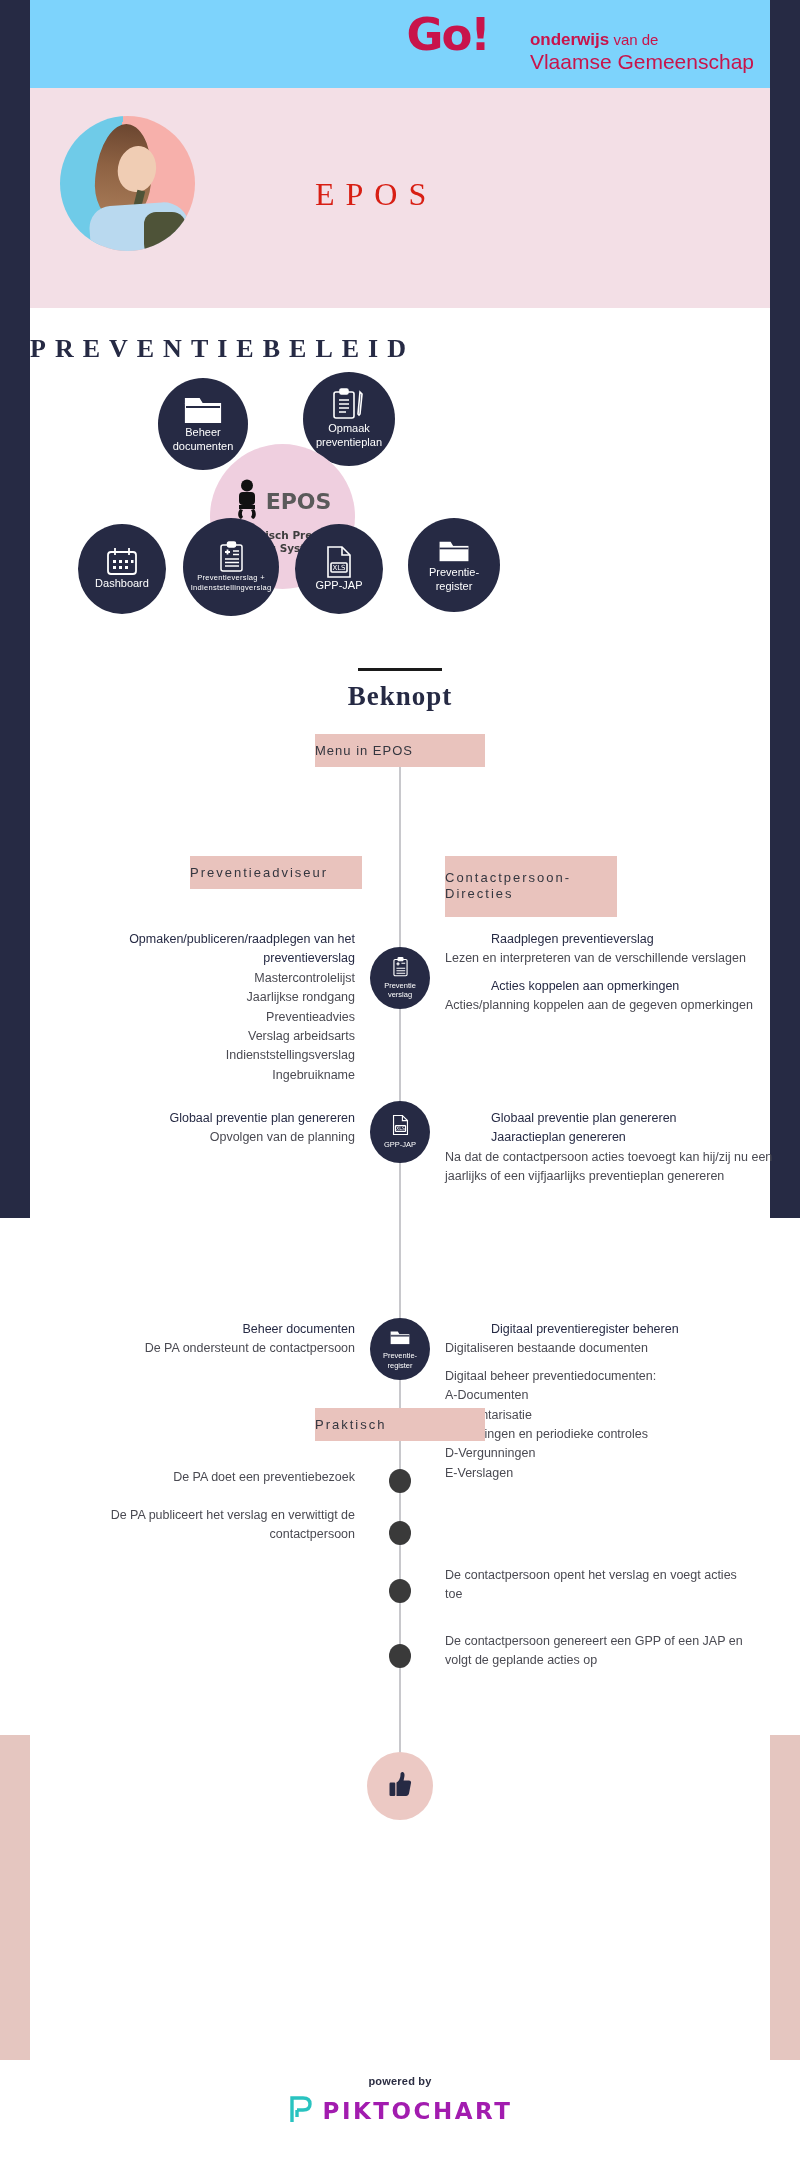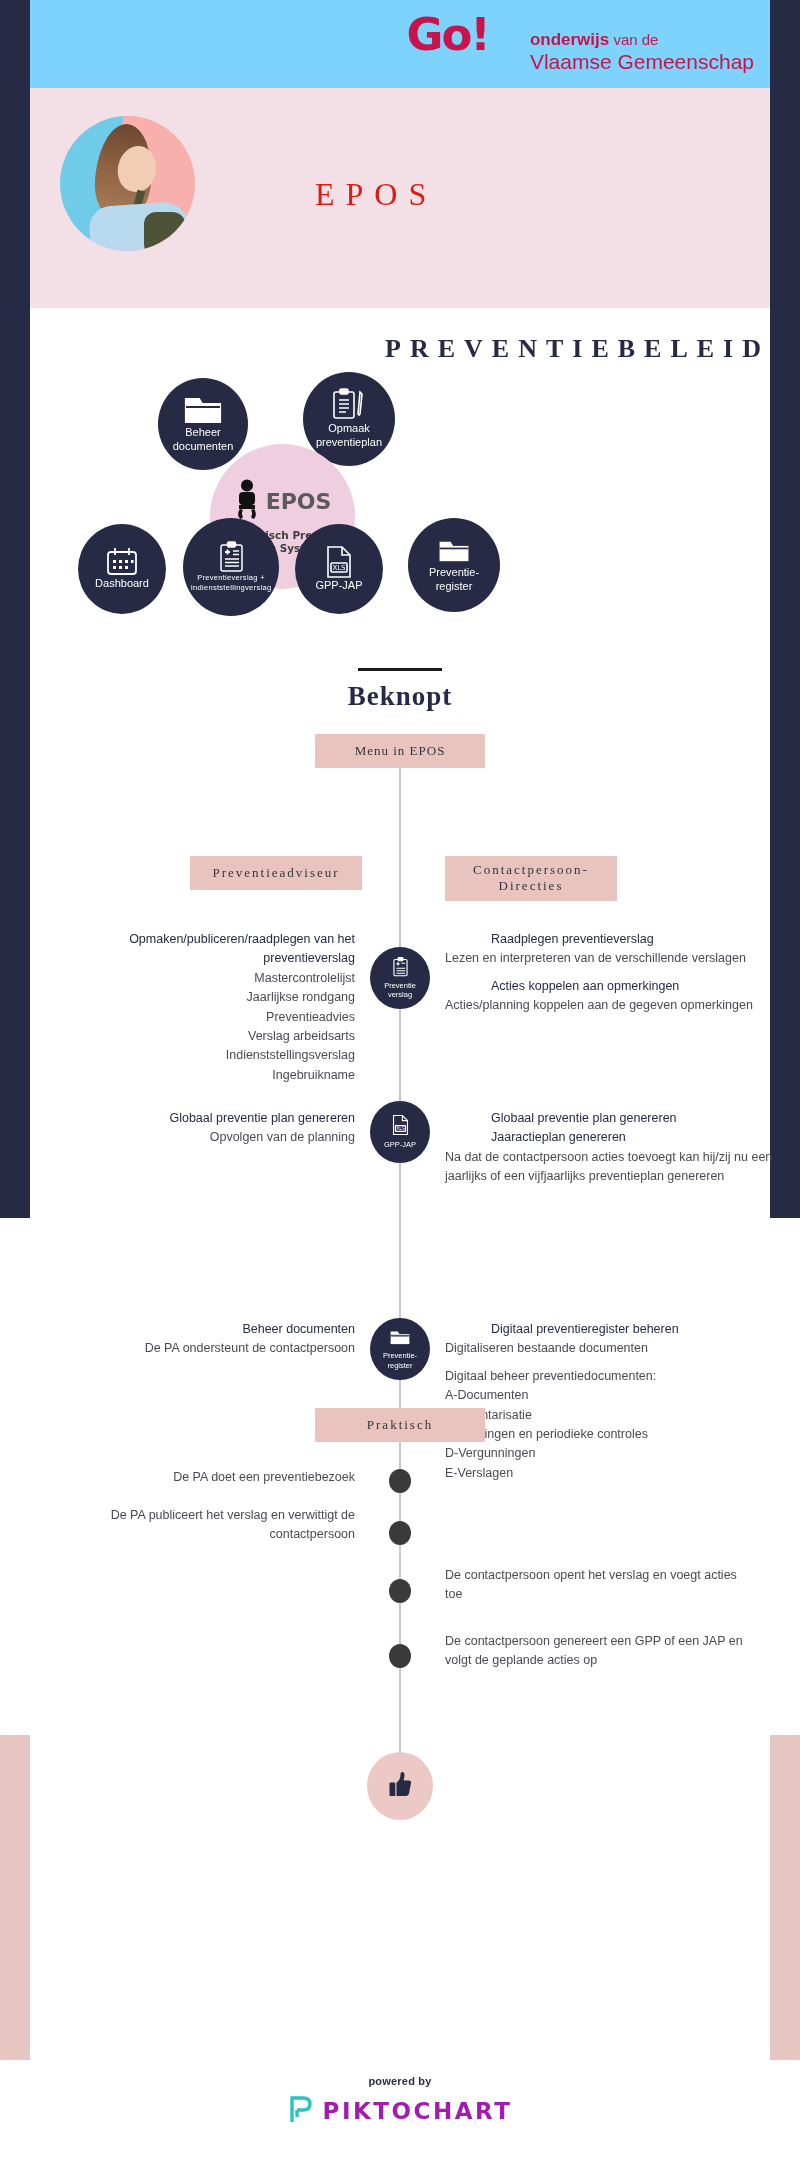--- a/index.html
+++ b/index.html
@@ -74,21 +74,21 @@
   }
   .hero-title {
     position: absolute; left: 285px; top: 88px;
     font-family: "Liberation Serif", serif;
     font-size: 32px; letter-spacing: 11px;
     color: #d81f14; font-weight: 400;
   }
 
   
   .sec-title {
-    text-align: right; margin-top: 26px;
+    text-align: left; margin-top: 26px;
     font-family: "Liberation Serif", serif;
     font-weight: 700; font-size: 26px; letter-spacing: 9px;
     color: #262a44;
   }
 
   
   .bubble-map { position: relative; height: 270px; margin-top: 8px; }
   .bub {
     position: absolute; border-radius: 50%;
     background: #262a44; color: #fff;
@@ -131,27 +131,26 @@
   }
 
   
   .tl { position: relative; margin-top: 22px; height: 1130px; }
   .tl-line {
     position: absolute; left: 369px; top: 0; width: 1.5px;
     height: 1085px; background: #c8c8cc;
   }
   .chip {
     position: absolute; background: #e9c3bd; color: #34363f;
-    font-size: 13px; letter-spacing: 2px; text-align: center;
+    font-size: 13px; letter-spacing: 2px; 
     padding: 9px 0; 
-    font-family: Liberation Serif, serif;
   }
   .chip-menu  { left: 285px; top: 0;   width: 170px; letter-spacing:1px;}
   .chip-pa    { left: 160px; top: 122px; width: 172px; }
-  .chip-cp    { left: 415px; top: 122px; width: 172px; padding: 6px 0; line-height: 1.25;}
+  .chip-cp    { left: 415px; top: 122px; width: 172px; padding: 14px 0; line-height: 1.25;}
   .chip-prak  { left: 285px; top: 674px; width: 170px; letter-spacing:2px;}
 
   .tl-node {
     position: absolute; left: 340px; width: 60px; height: 62px;
     border-radius: 50%; background: #262a44; color: #fff;
     display: flex; flex-direction: column; align-items: center; justify-content: center;
   }
   .tl-node .nlbl { font-size: 7.5px; line-height: 1.25; text-align: center; }
 
   .col-left {

